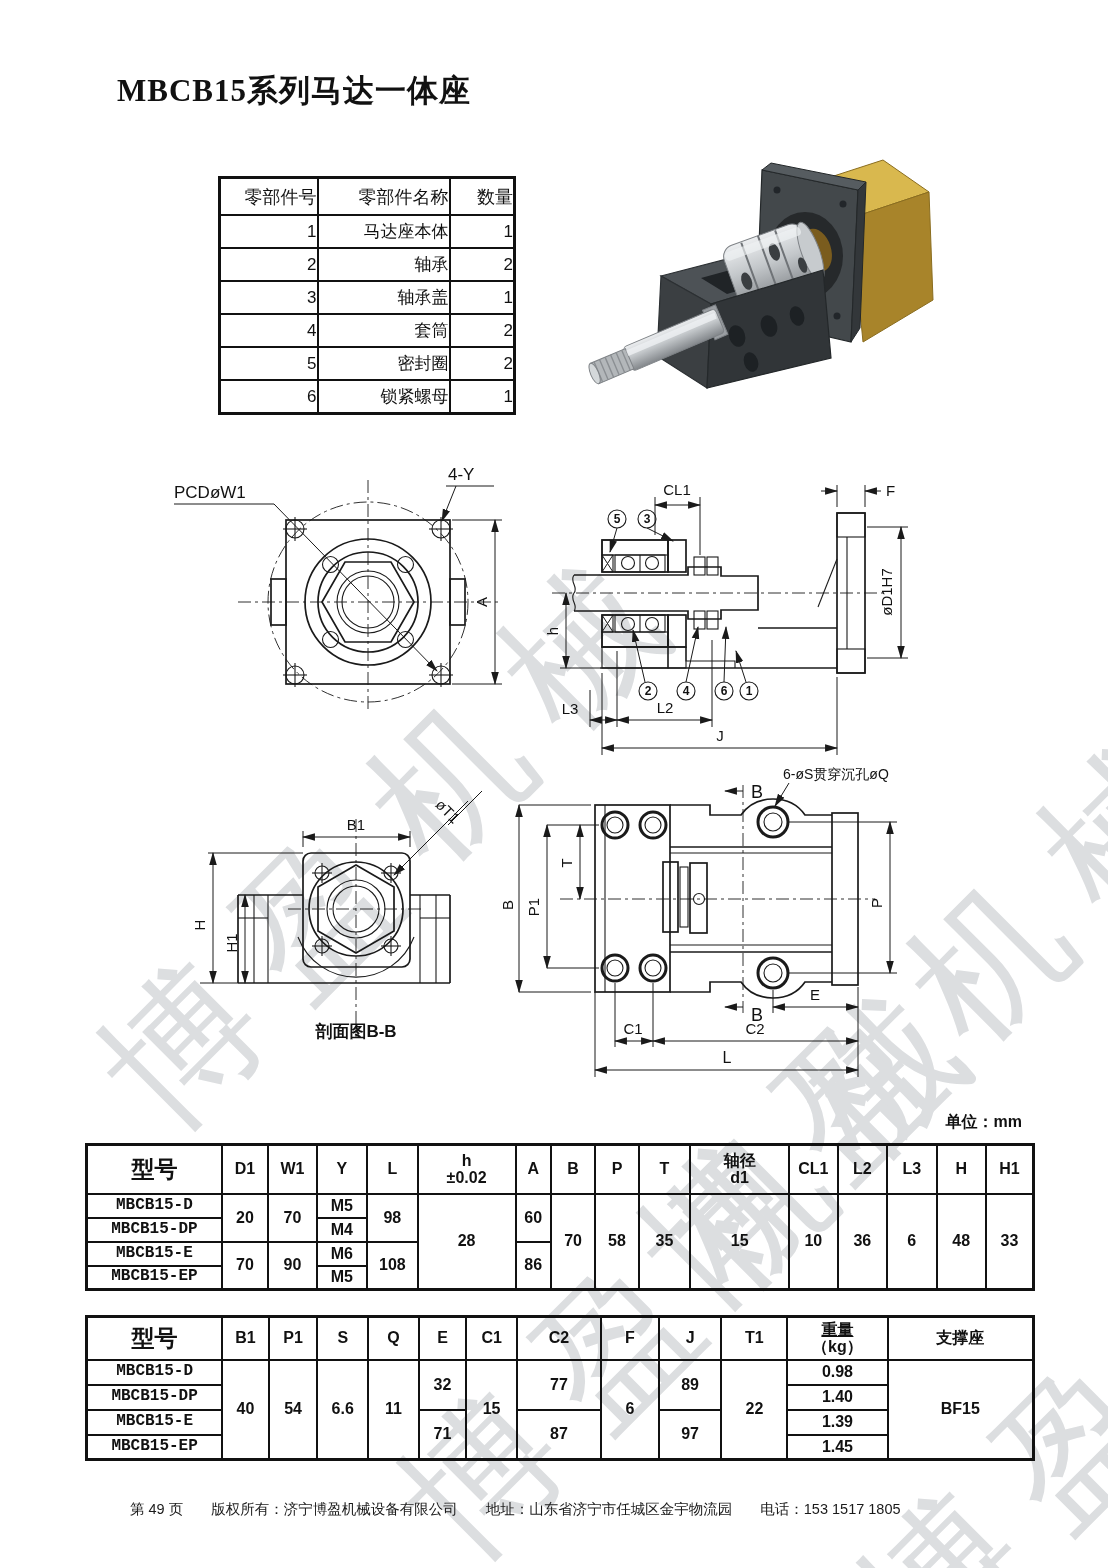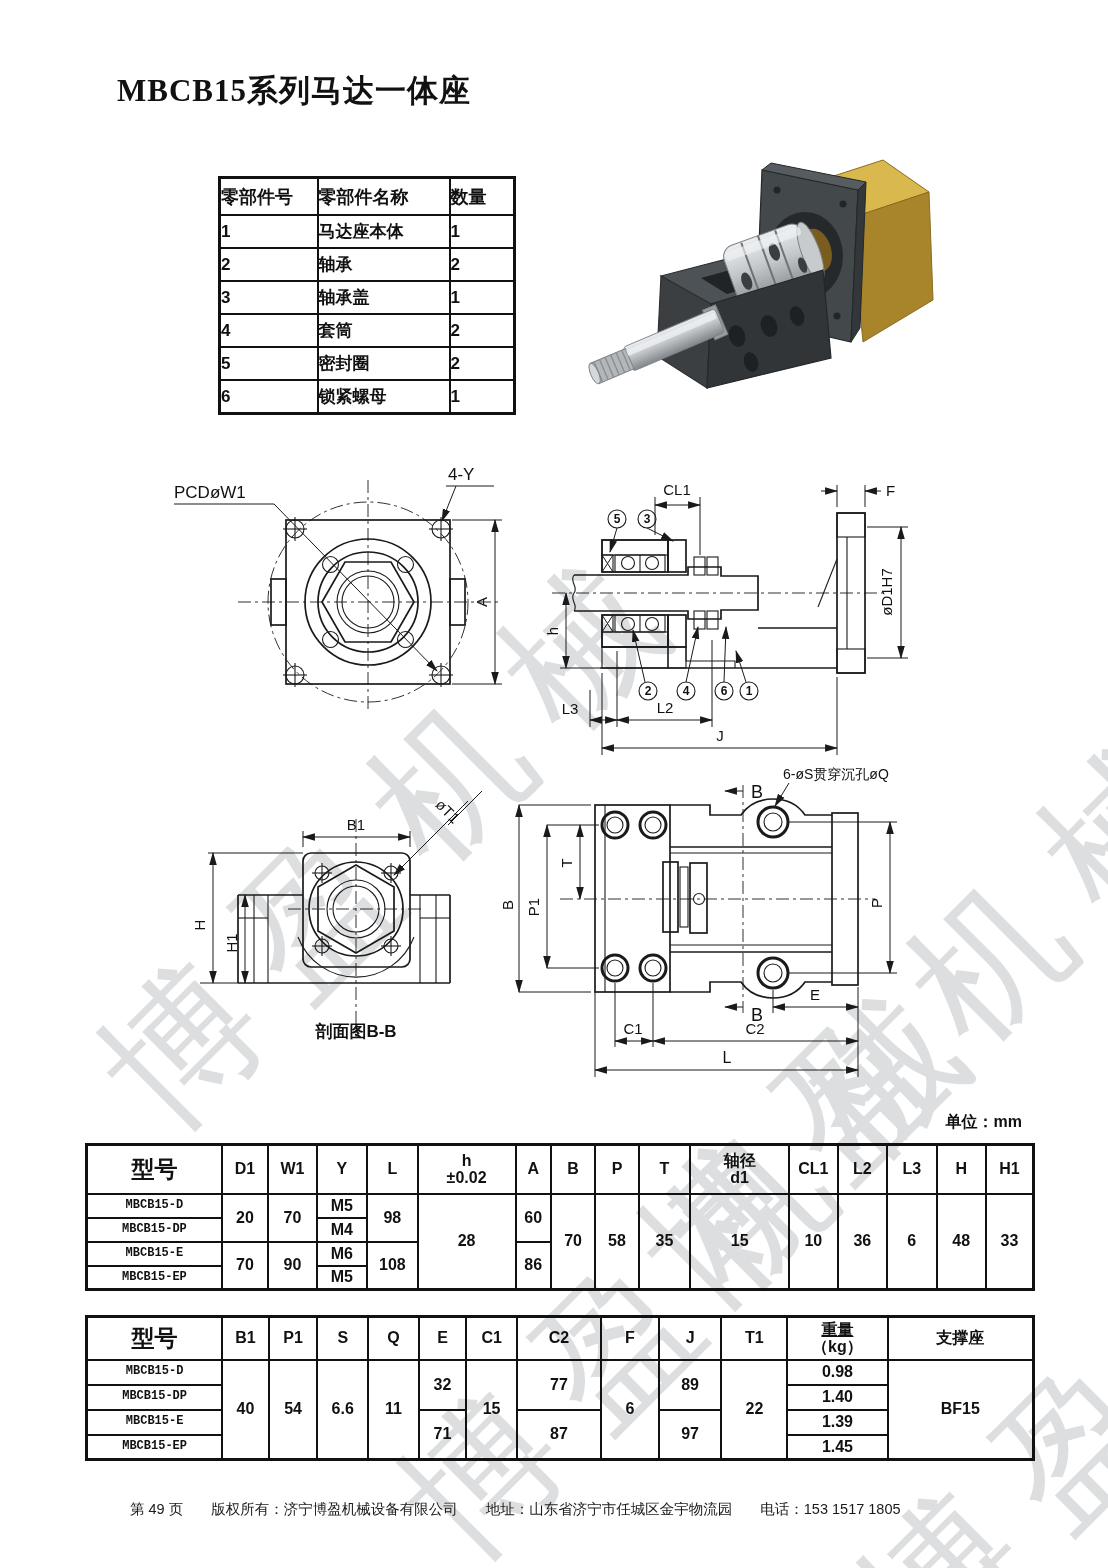--- a/index.html
+++ b/index.html
@@ -6,29 +6,29 @@
   body{width:1108px;height:1568px;position:relative;overflow:hidden;
        font-family:"Liberation Sans","DejaVu Sans",sans-serif;color:#111}
   .wm{position:absolute;z-index:0;color:#dcdee0;font-size:150px;letter-spacing:38px;
       white-space:nowrap;transform-origin:0 0;transform:rotate(-45deg);font-weight:400;
       pointer-events:none}
   .layer{position:absolute;z-index:1}
   #title{left:117px;top:70px;font-size:31px;font-weight:bold;letter-spacing:1px;
          font-family:"Liberation Serif","DejaVu Serif",serif}
   table{border-collapse:collapse;table-layout:fixed}
   .parts{border:3px solid #111}
-  .parts th,.parts td{border:2.5px solid #111;text-align:left;font-weight:bold;padding:0}
+  .parts th,.parts td{border:2.5px solid #111;text-align:right;font-weight:normal;padding:0}
   .parts th{font-size:18px;height:35px}
   .parts td{font-size:17px;height:31px}
   .spec{border:3px solid #111}
   .spec th,.spec td{border:2px solid #111;text-align:center;vertical-align:middle;
                     font-weight:bold;padding:0;line-height:1.1}
   .spec th{font-size:16px}
   .spec .cjk-h{font-size:23px}
-  .model{font-family:"Liberation Mono","DejaVu Sans Mono",monospace;font-size:12px;font-weight:bold}
+  .model{font-family:"Liberation Mono","DejaVu Sans Mono",monospace;font-size:16px;font-weight:bold}
   .val{font-size:16px}
   #t1 thead tr{height:49px}
   #t1 tbody tr{height:24px}
   #t2 thead tr{height:43px}
   #t2 tbody tr{height:25px}
   .und{text-decoration:underline}
   .unit{position:absolute;left:0;top:1112px;width:1022px;text-align:right;
         font-size:16px;font-weight:bold;z-index:1}
   .footer{position:absolute;left:130px;top:1500px;font-size:14.5px;color:#1a1a1a;z-index:1;white-space:nowrap}
   .footer span{margin-right:24px}

